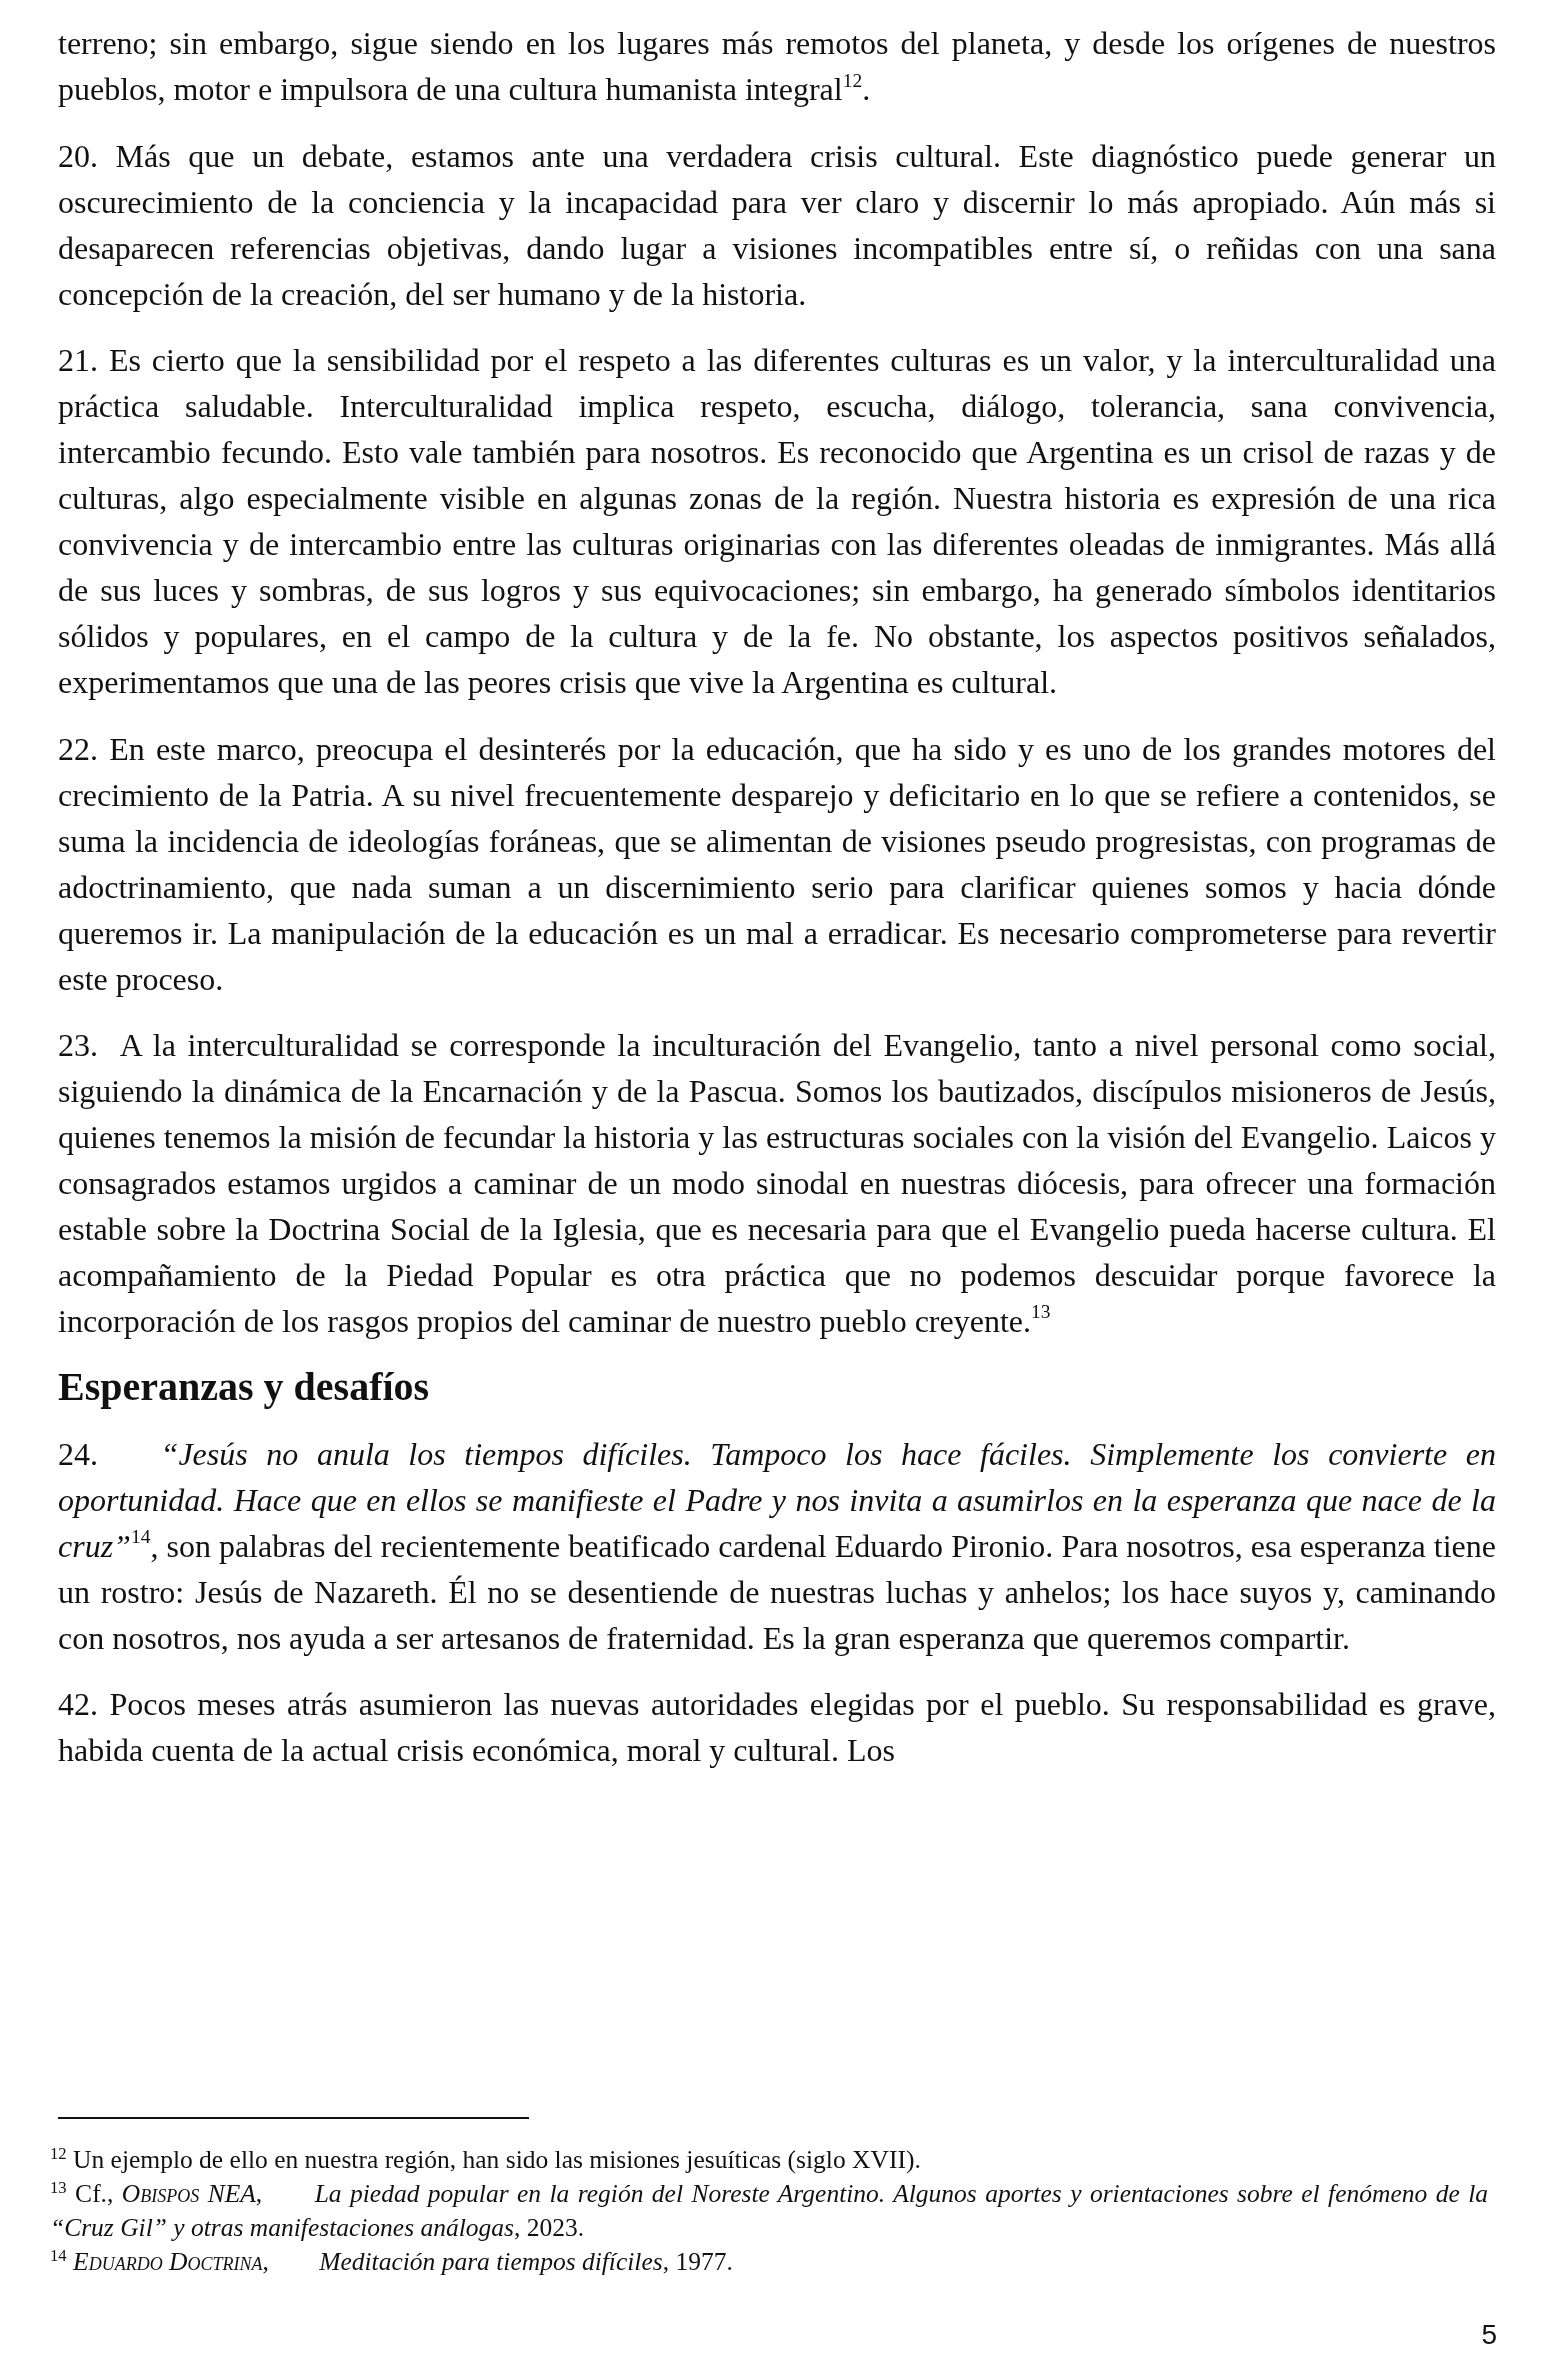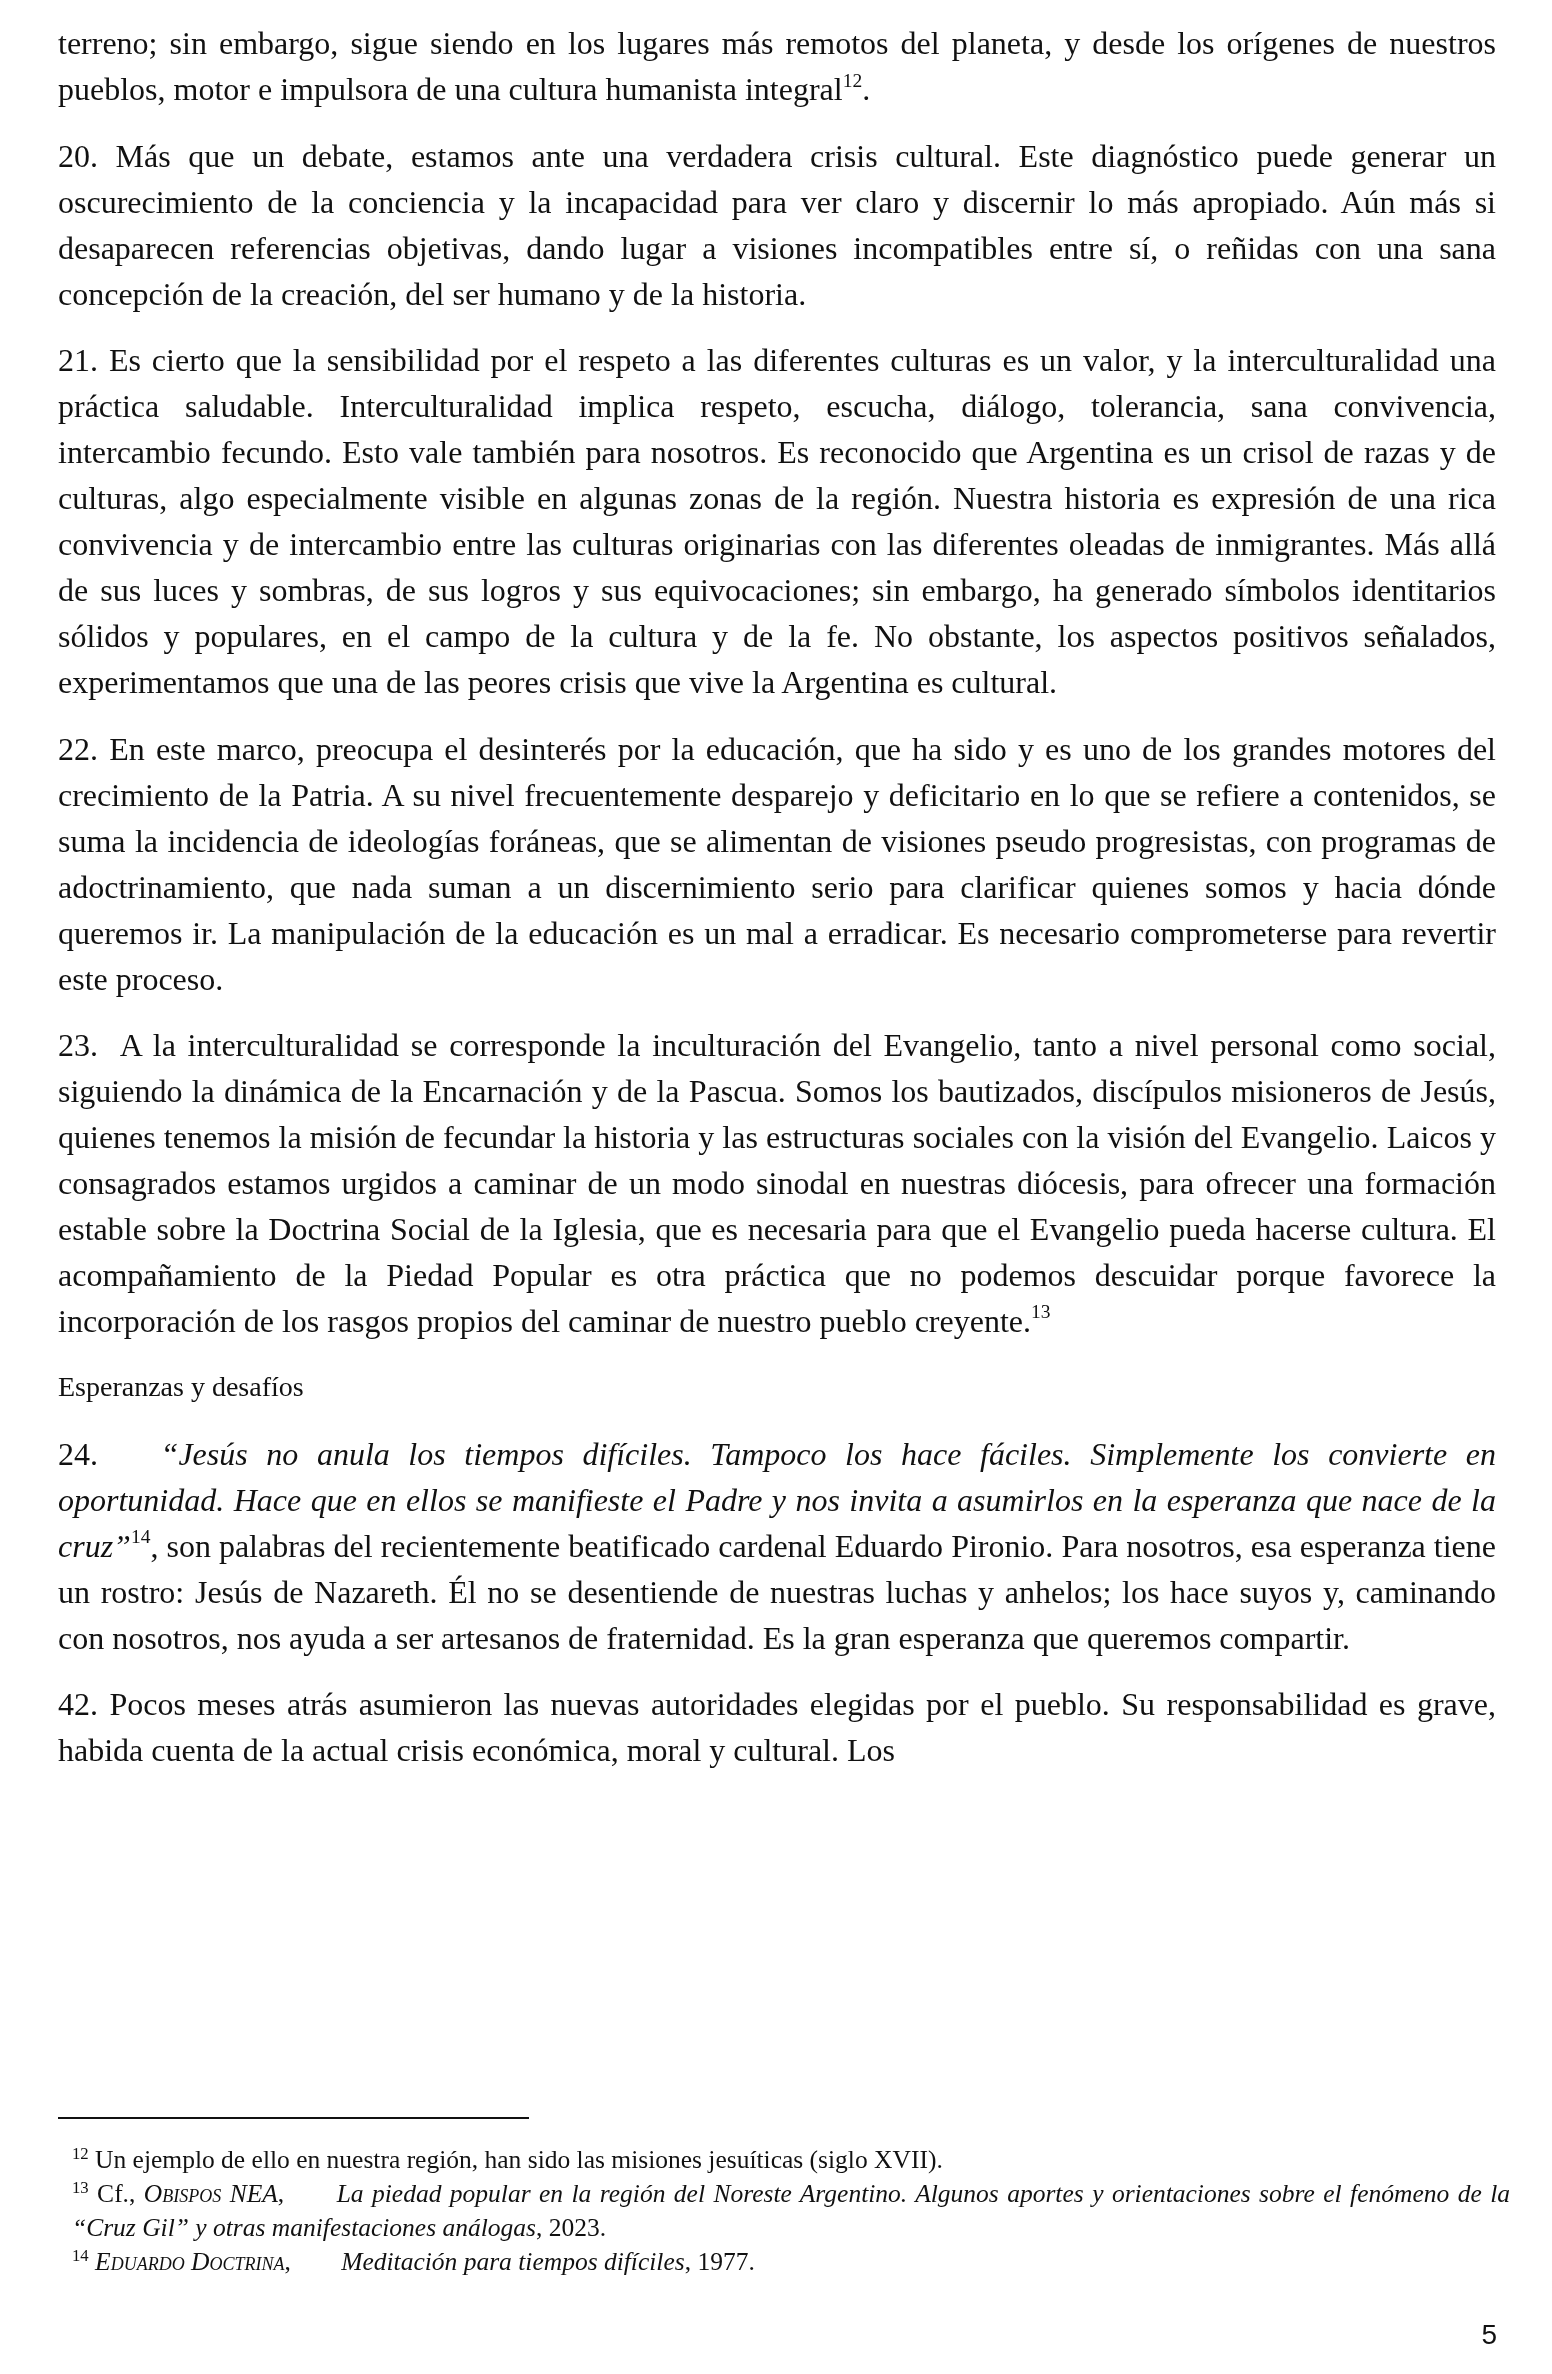--- a/index.html
+++ b/index.html
@@ -10,25 +10,25 @@
   }
   .page { position: absolute; left: 58px; top: 20.4px; width: 1438px; }
   p.body {
     margin: 0; font-size: 32px; line-height: 46px; text-align: justify;
     text-align-last: auto;
   }
   p.gap { margin-top: 20.4px; }
   .num { font-weight: normal; }
   sup.fn { font-size: 19.5px; line-height: 0; position: relative; top: -1.9px; vertical-align: super; }
   h2.section {
-    margin: 20.4px 0 0 0; font-size: 28px; line-height: 46px; font-weight: normal;
+    margin: 20.4px 0 0 0; font-size: 40px; line-height: 46px; font-weight: bold;
   }
   em { font-style: italic; margin-left: 44px; }
   .rule { position: absolute; left: 58px; top: 2117px; width: 471px; height: 0; border-top: 2.8px solid #111; }
-  .footnotes { position: absolute; left: 72px; top: 2143px; width: 1438px; }
+  .footnotes { position: absolute; left: 50px; top: 2143px; width: 1438px; }
   .footnotes p { margin: 0; font-size: 25.5px; line-height: 34px; text-align: justify; }
   .footnotes sup { font-size: 16.7px; vertical-align: super; line-height: 0; }
   .sc { font-variant: small-caps; font-style: italic; }
   .pagenum { position: absolute; right: 56px; top: 2319px; font-family: "Liberation Sans", sans-serif; font-size: 28px; }
 </style>
 </head>
 <body>
 
 <div class="page">
 

